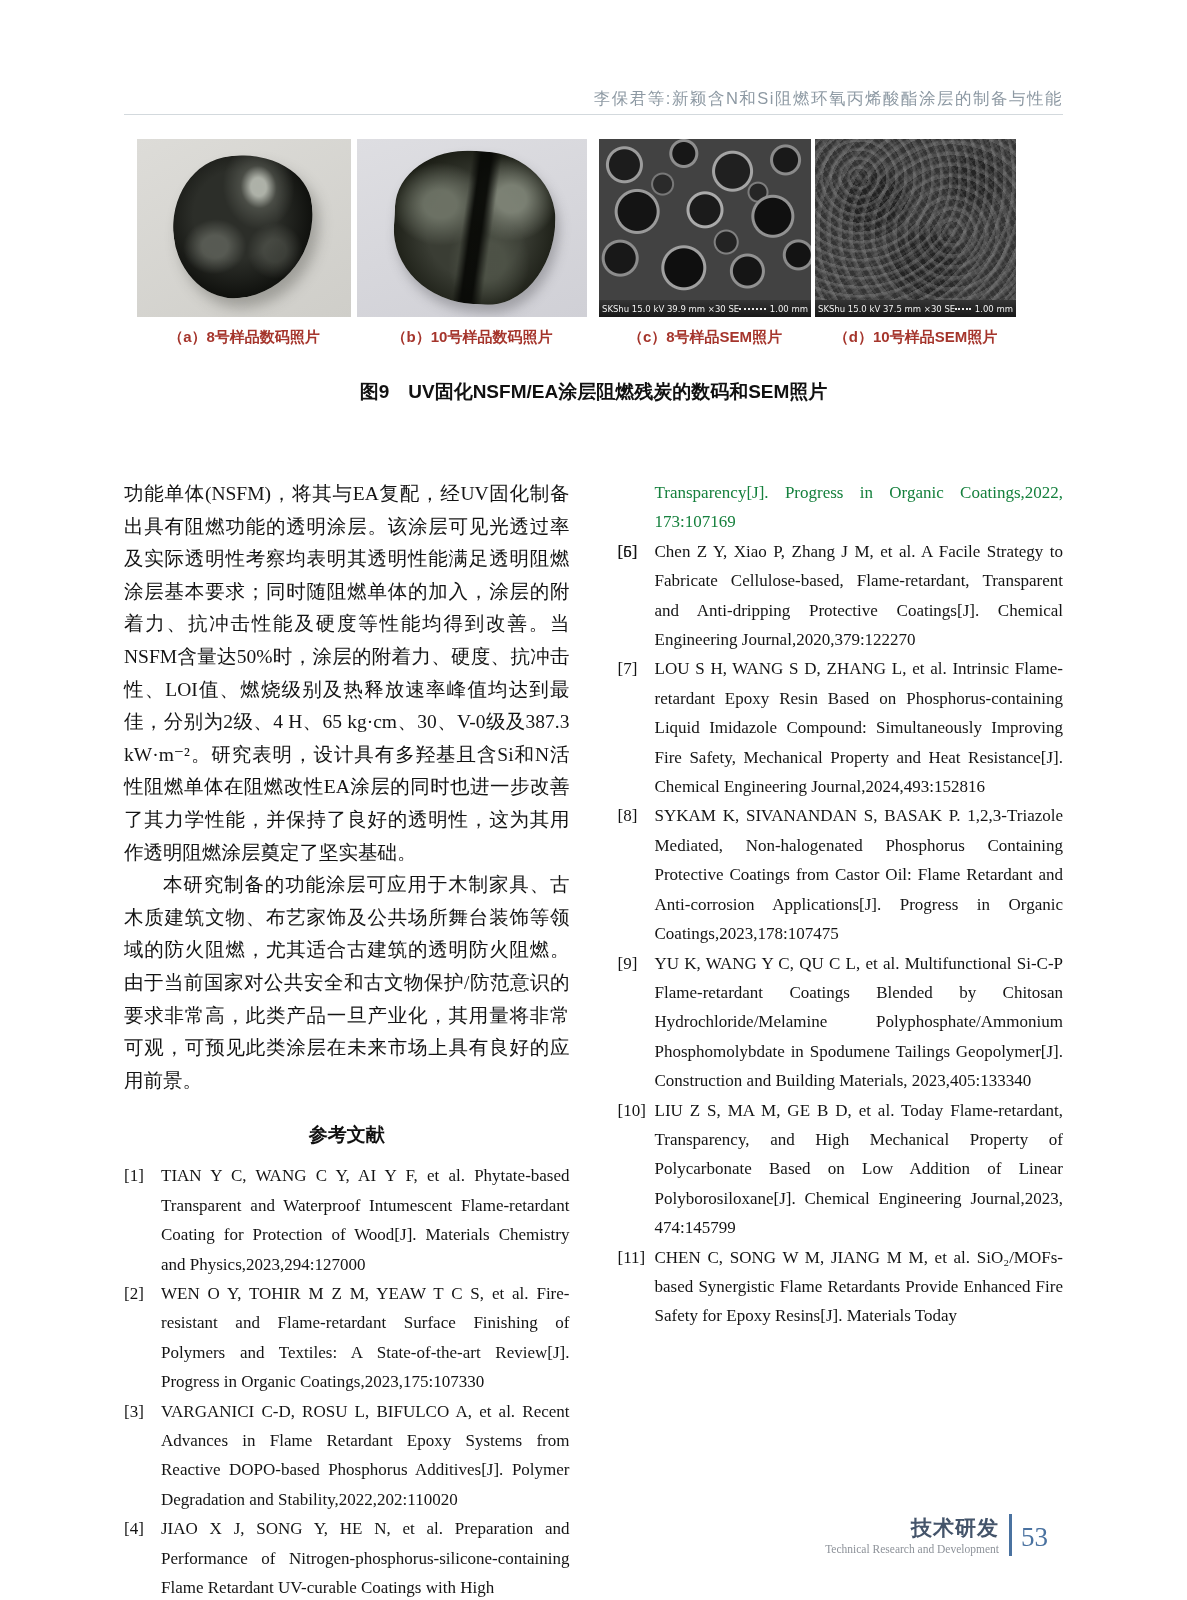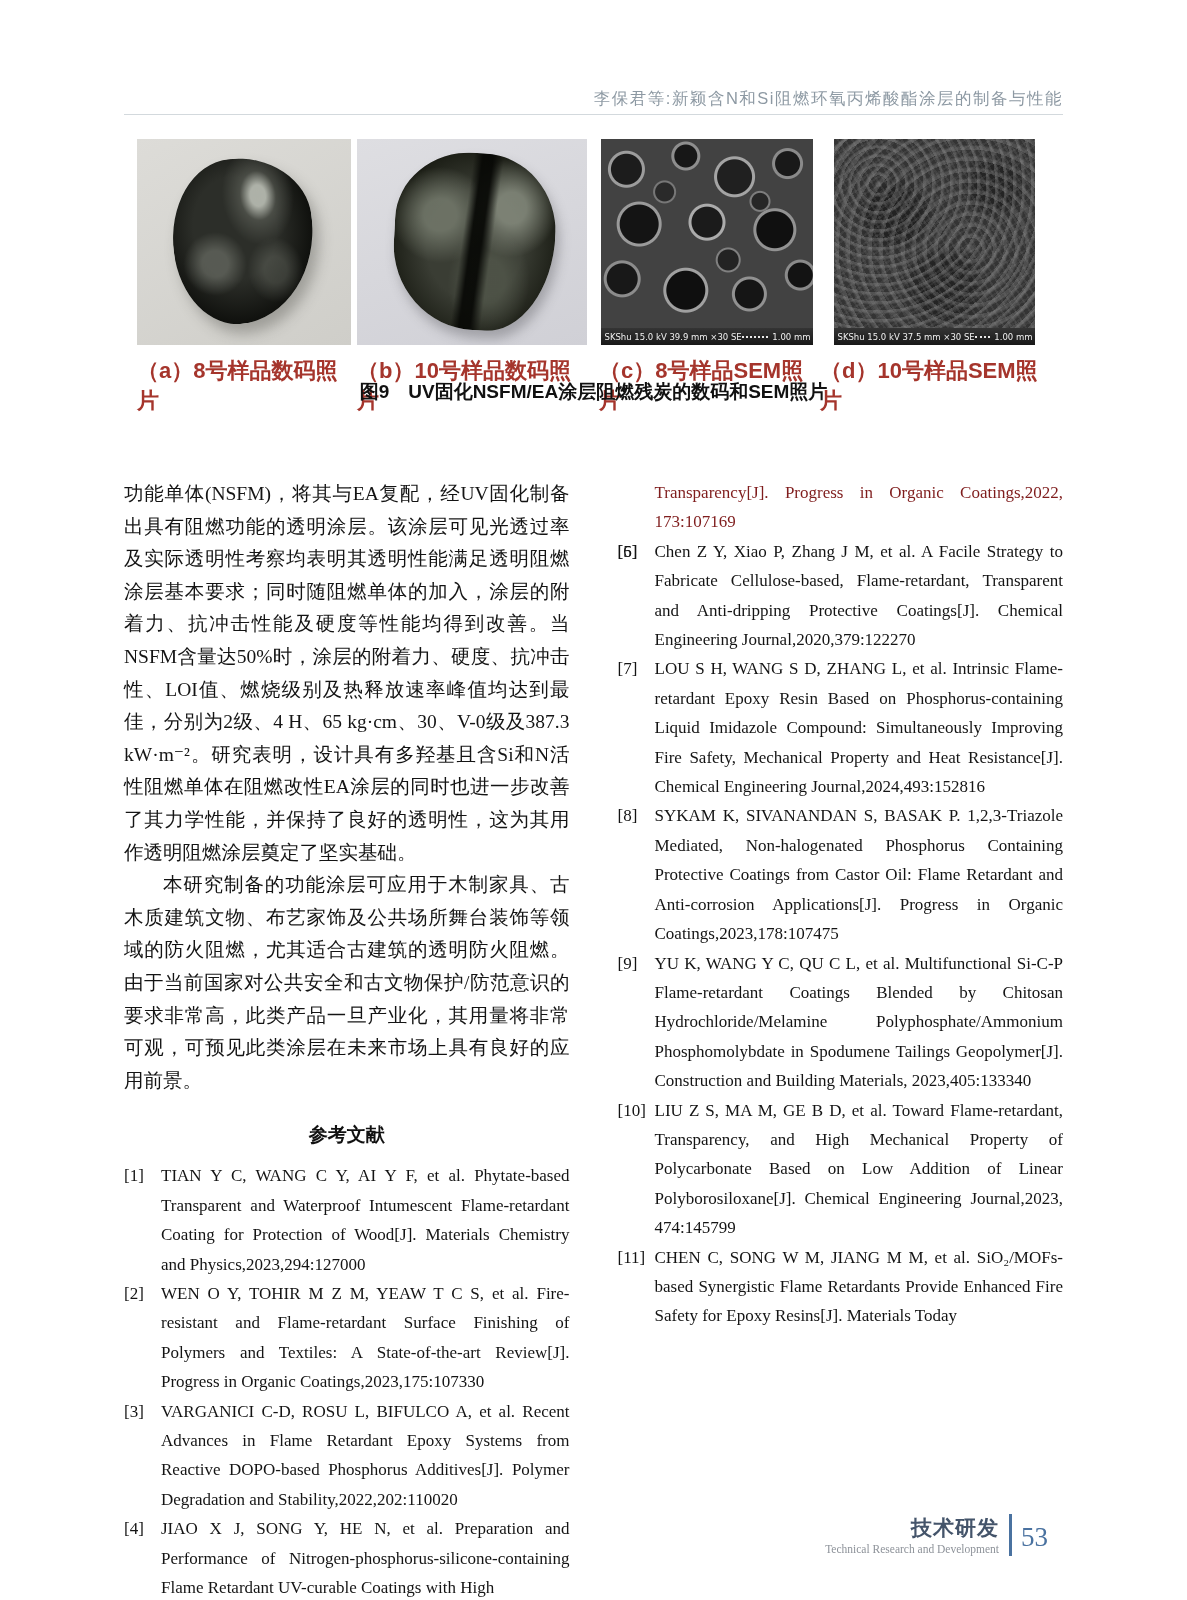--- a/index.html
+++ b/index.html
@@ -22,21 +22,21 @@
   }
   .head-rule {
     position: absolute; top: 106px; left: 124px; right: 124px;
     border-top: 1.5px solid #d3d9dd;
   }
 
   
   .figure-area { position: absolute; top: 131px; left: 137px; width: 913px; }
   .photo-row { display: flex; }
   .photo-fig { display: flex; flex-direction: column; align-items: center; }
-  .photo { position: relative; height: 206px; overflow: hidden; text-align: right; }
+  .photo { position: relative; height: 178px; overflow: hidden; text-align: right; }
   .fig-a .photo { width: 214px; background: linear-gradient(150deg, #dddcd8, #cfcec9); margin-right: 6px; }
   .fig-b .photo { width: 230px; background: linear-gradient(160deg, #dedee2, #d0d0d6); margin-right: 12px; }
   .fig-c .photo { width: 212px; margin-right: 4px; }
   .fig-d .photo { width: 201px; }
   .fig-a, .fig-b, .fig-c, .fig-d { }
 
   .char-blob-a {
     position: absolute; left: 17%; top: 9%; width: 66%; height: 80%;
     background:
       radial-gradient(ellipse at 64% 24%, rgba(196,200,190,.85) 0 6%, rgba(130,134,124,.35) 14%, transparent 28%),
@@ -101,21 +101,21 @@
     display: flex; align-items: center; justify-content: space-between;
     padding: 0 3px; white-space: nowrap;
   }
   .sem-ticks { width: 34px; border-bottom: 2px dotted #e8e8e8; margin: 0 4px 0 auto; }
   .sem-scale-label { flex: none; }
   .sem-info-label { flex: none; overflow: hidden; }
 
   .photo-label {
     margin-top: 11px;
     font-family: "Liberation Sans", "DejaVu Sans", sans-serif;
-    font-size: 22px; font-weight: 600; color: #a5352c;
+    font-size: 15px; font-weight: 600; color: #a5352c;
   }
   .fig-a .photo-label { margin-right: 6px; }
   .fig-b .photo-label { margin-right: 12px; }
   .fig-c .photo-label { margin-right: 4px; }
 
   .fig-caption-cn {
     position: absolute; top: 371px; left: 0; width: 100%;
     text-align: center;
     font-family: "Liberation Sans", "DejaVu Sans", sans-serif;
     font-weight: bold; font-size: 19px; color: #111;
@@ -146,21 +146,21 @@
   }
   .ref-item {
     position: relative; padding-left: 37px;
     font-size: 17px; line-height: 29.4px; text-align: justify;
     color: #141414;
   }
   .ref-num { position: absolute; left: 0; top: 0; }
   .ref-cont {
     padding-left: 37px;
     font-size: 17px; line-height: 29.4px; text-align: justify;
-    color: #7f1d1d;
+    color: #15803d;
   }
 
   
   .footer {
     position: absolute; right: 139px; bottom: 52px;
     display: flex; 
   }
   .footer-text { text-align: right; }
   .footer-cn {
     font-family: "Liberation Sans", "DejaVu Sans", sans-serif;
@@ -273,21 +273,21 @@
       <div class="ref-item">
         <span class="ref-num">[8]</span>
         <span>SYKAM K, SIVANANDAN S, BASAK P. 1,2,3-Triazole Mediated, Non-halogenated Phosphorus Containing Protective Coatings from Castor Oil: Flame Retardant and Anti-corrosion Applications[J]. Progress in Organic Coatings,2023,178:107475</span>
       </div>
       <div class="ref-item">
         <span class="ref-num">[9]</span>
         <span>YU K, WANG Y C, QU C L, et al. Multifunctional Si-C-P Flame-retardant Coatings Blended by Chitosan Hydrochloride/Melamine Polyphosphate/Ammonium Phosphomolybdate in Spodumene Tailings Geopolymer[J]. Construction and Building Materials, 2023,405:133340</span>
       </div>
       <div class="ref-item">
         <span class="ref-num">[10]</span>
-        <span>LIU Z S, MA M, GE B D, et al. Toward Flame-retardant, Transparency, and High Mechanical Property of Polycarbonate Based on Low Addition of Linear Polyborosiloxane[J]. Chemical Engineering Journal,2023, 474:145799</span>
+        <span>LIU Z S, MA M, GE B D, et al. Today Flame-retardant, Transparency, and High Mechanical Property of Polycarbonate Based on Low Addition of Linear Polyborosiloxane[J]. Chemical Engineering Journal,2023, 474:145799</span>
       </div>
       <div class="ref-item">
         <span class="ref-num">[11]</span>
         <span>CHEN C, SONG W M, JIANG M M, et al. SiO₂/MOFs-based Synergistic Flame Retardants Provide Enhanced Fire Safety for Epoxy Resins[J]. Materials Today</span>
       </div>
     </div>
 
   </div>
 
   <div class="footer">

